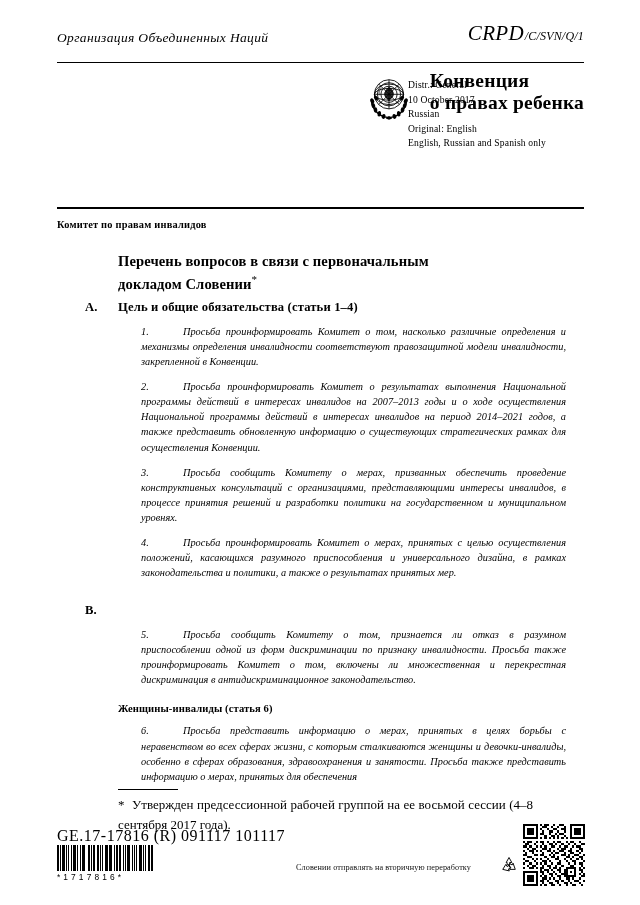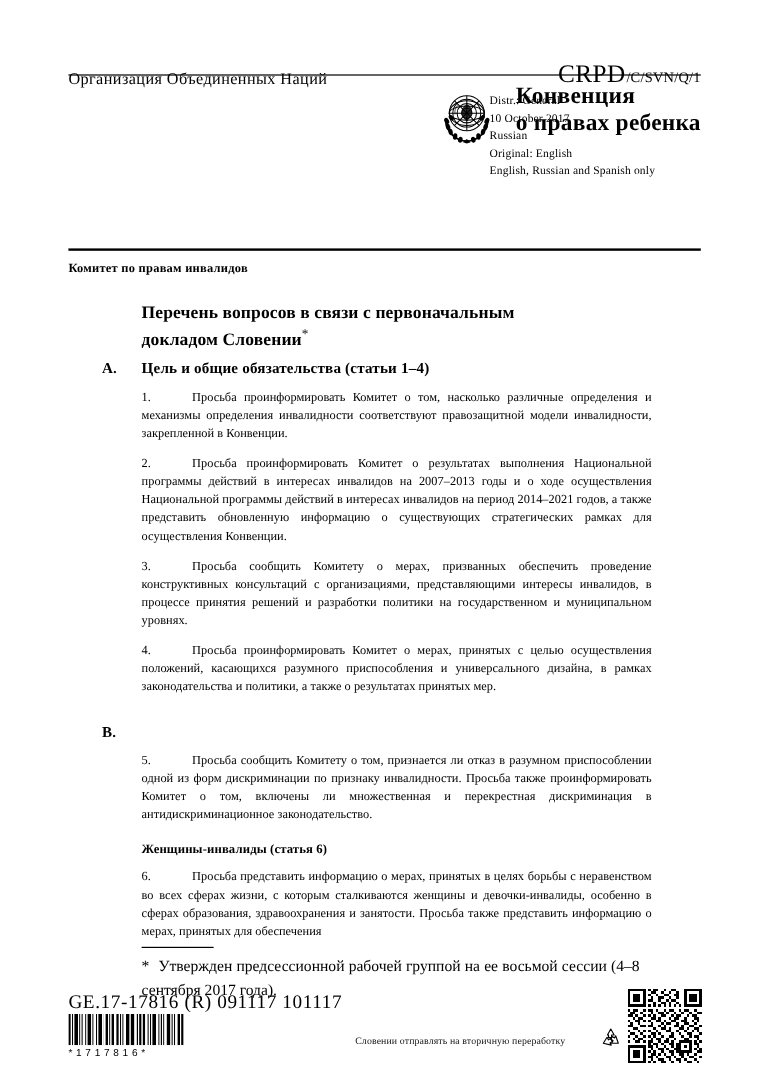--- a/index.html
+++ b/index.html
@@ -22,22 +22,23 @@
     position: absolute;
     inset: 0;
     width: 640px;
     height: 905px;
   }
 
   
   .masthead {
     position: absolute;
     left: 57px;
-    top: 48px;
+    top: 20px;
     width: 527px;
+    font-style: italic;
   }
   .masthead-top {
     display: flex;
     align-items: flex-end;
     justify-content: space-between;
     height: 24px;
   }
   .org-name {
     font-family: "Liberation Serif", "DejaVu Serif", serif;
     font-size: 13.5px;
@@ -161,29 +162,30 @@
 
   .sub-head {
     margin-left: 61px;
     margin-top: 16px;
     font-weight: bold;
     font-size: 10.6px;
     letter-spacing: 0.1px;
   }
 
   .para {
-    margin-left: 61px;
+    margin-left: 84px;
     margin-top: 9px;
     width: 425px;
     font-size: 10.3px;
     line-height: 1.46;
     text-align: justify;
     letter-spacing: 0.02px;
     position: relative;
     text-indent: 0;
+    font-style: italic;
   }
   .para .num {
     display: inline-block;
     width: 42px;
   }
 
   
   .fn-rule {
     position: absolute;
     left: 118px;

